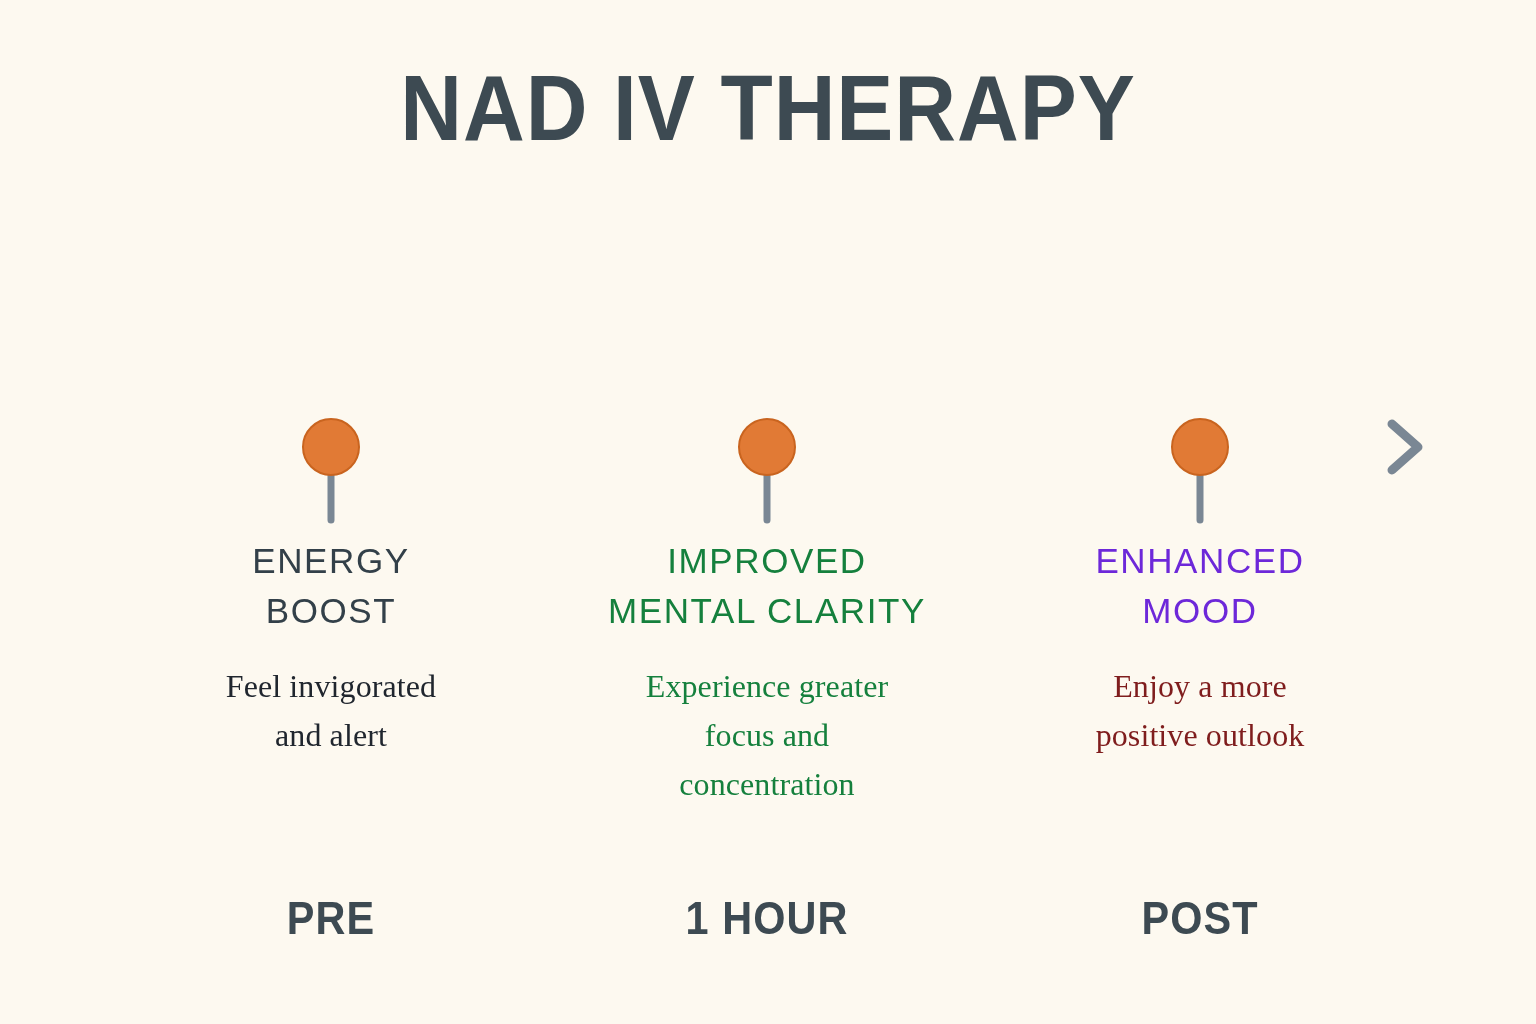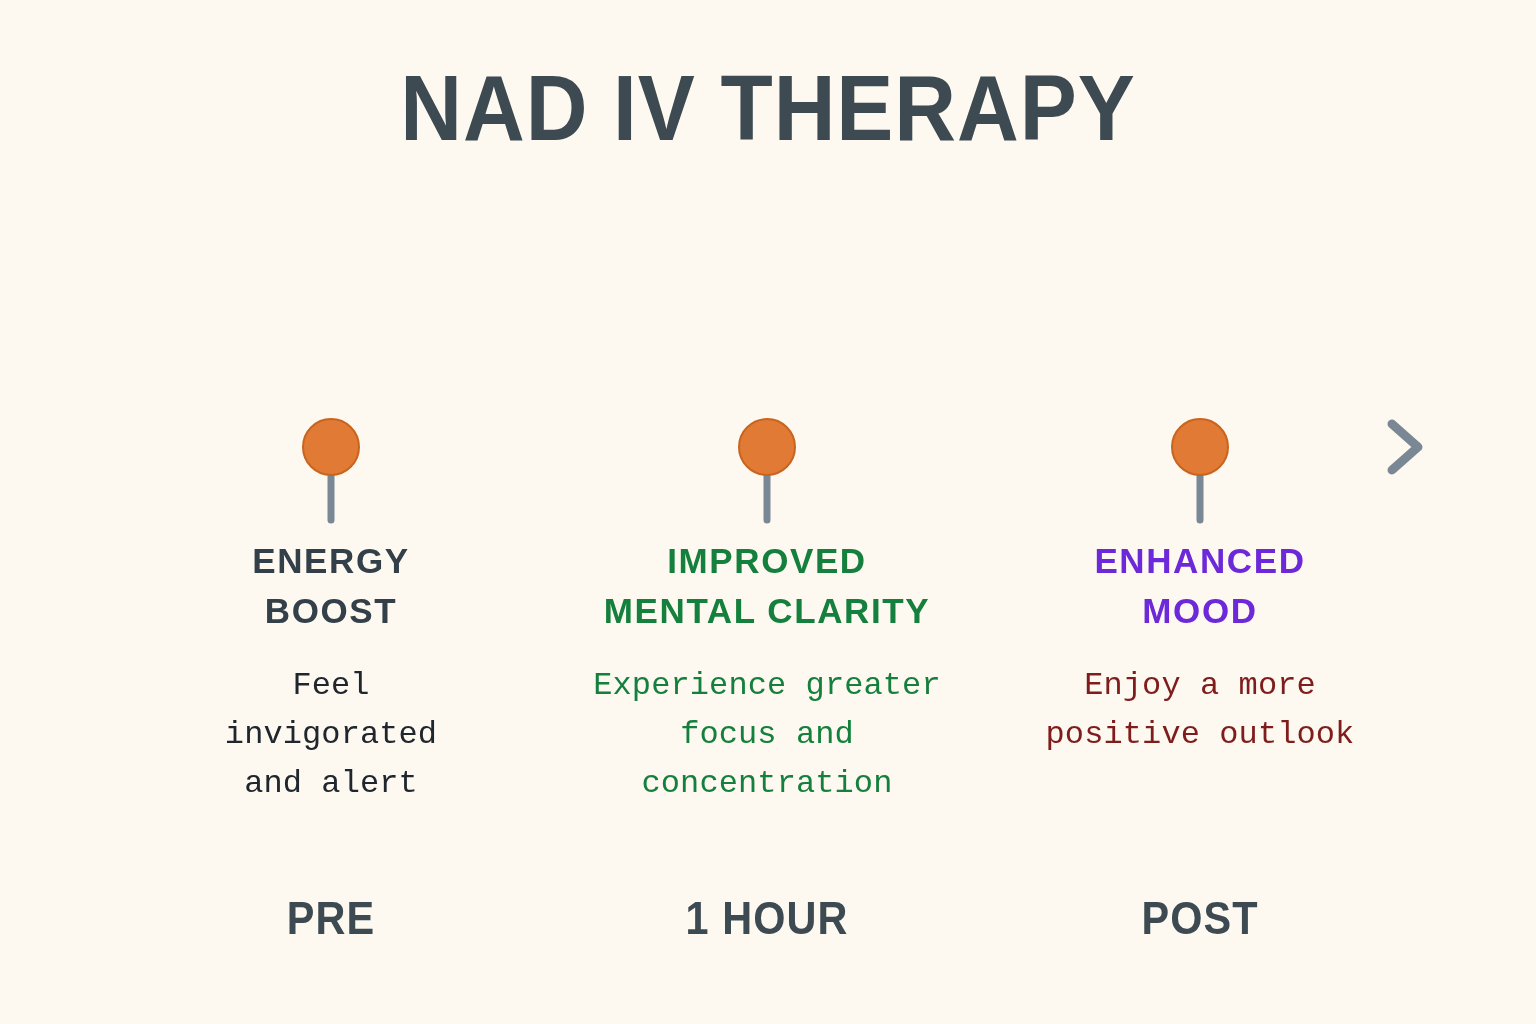--- a/index.html
+++ b/index.html
@@ -49,30 +49,30 @@
   }
 
   
   .milestone {
     position: absolute;
     top: 536px;
     text-align: center;
   }
   .ms-heading {
     font-family: "Liberation Sans", sans-serif;
-    font-weight: 700;
+    font-weight: 400;
     font-size: 35px;
     line-height: 1.42;
     letter-spacing: 1.6px;
     color: #334049;
     white-space: pre-line;
   }
   .ms-desc {
     margin-top: 27px;
-    font-family: Liberation Mono, monospace;
+    font-family: Liberation Serif, serif;
     font-weight: 400;
     font-size: 32px;
     line-height: 1.52;
     letter-spacing: 0.1px;
     color: #20262E;
     white-space: pre-line;
   }
 
   
   .m0 { left: 181px; width: 300px; }

